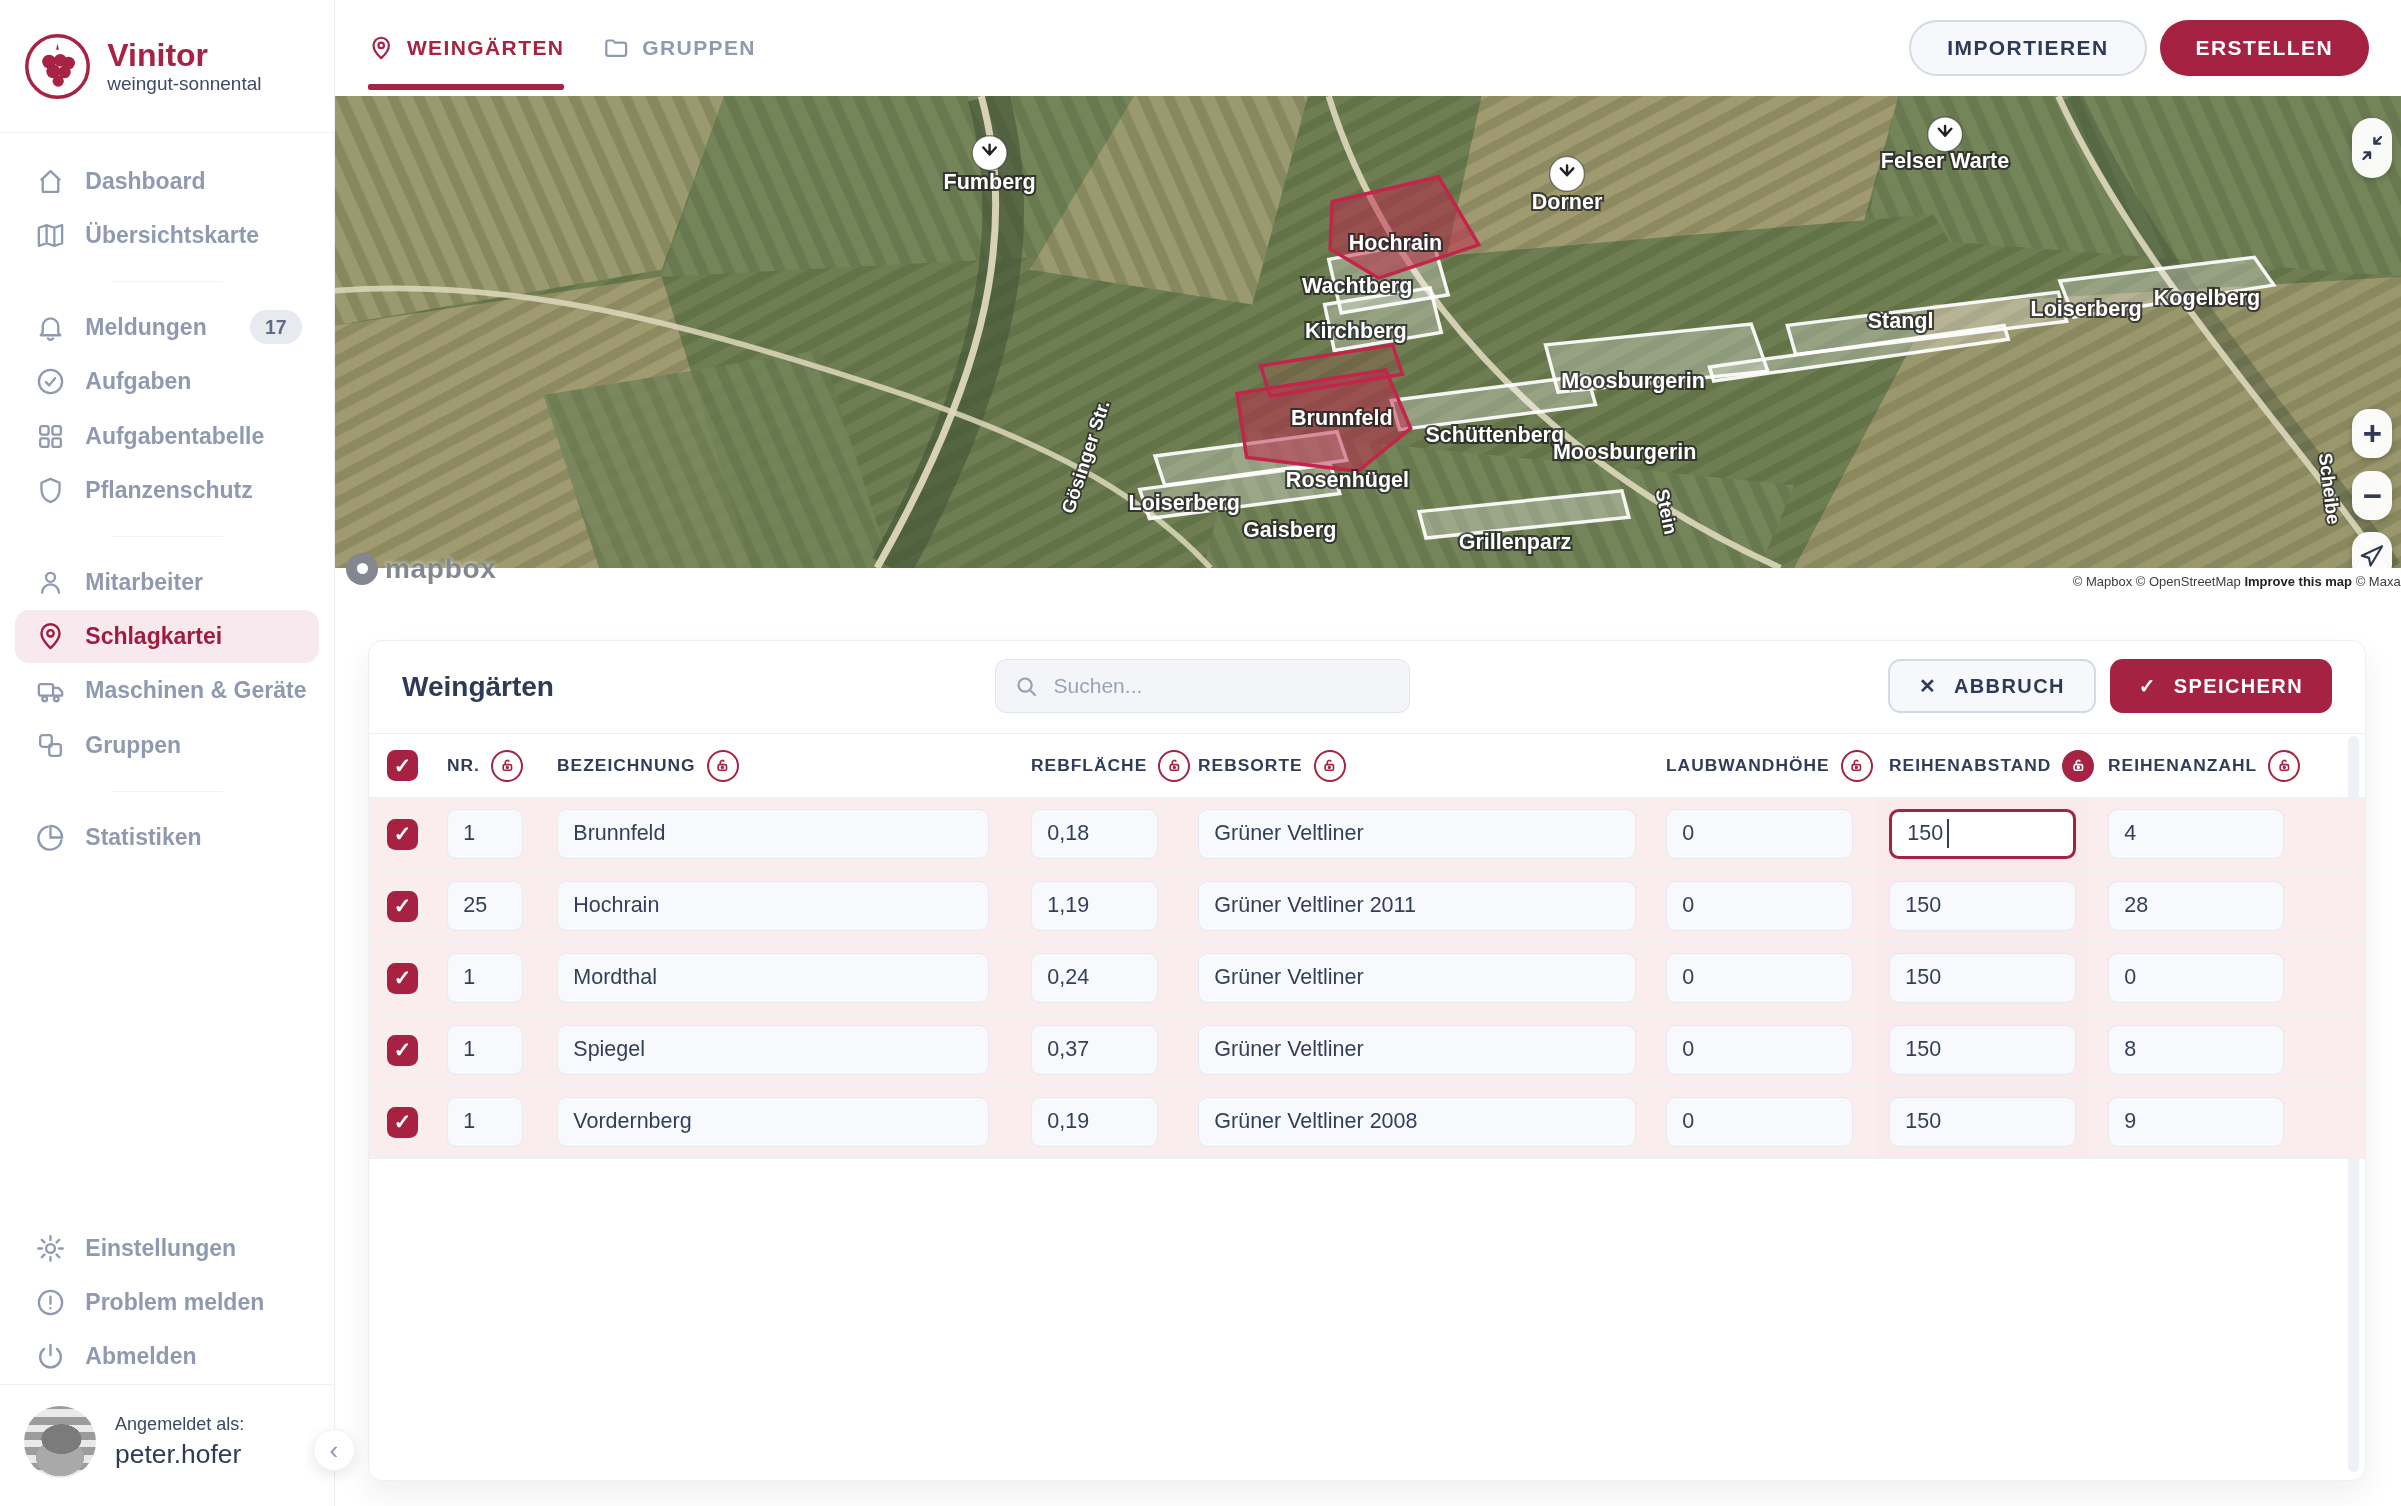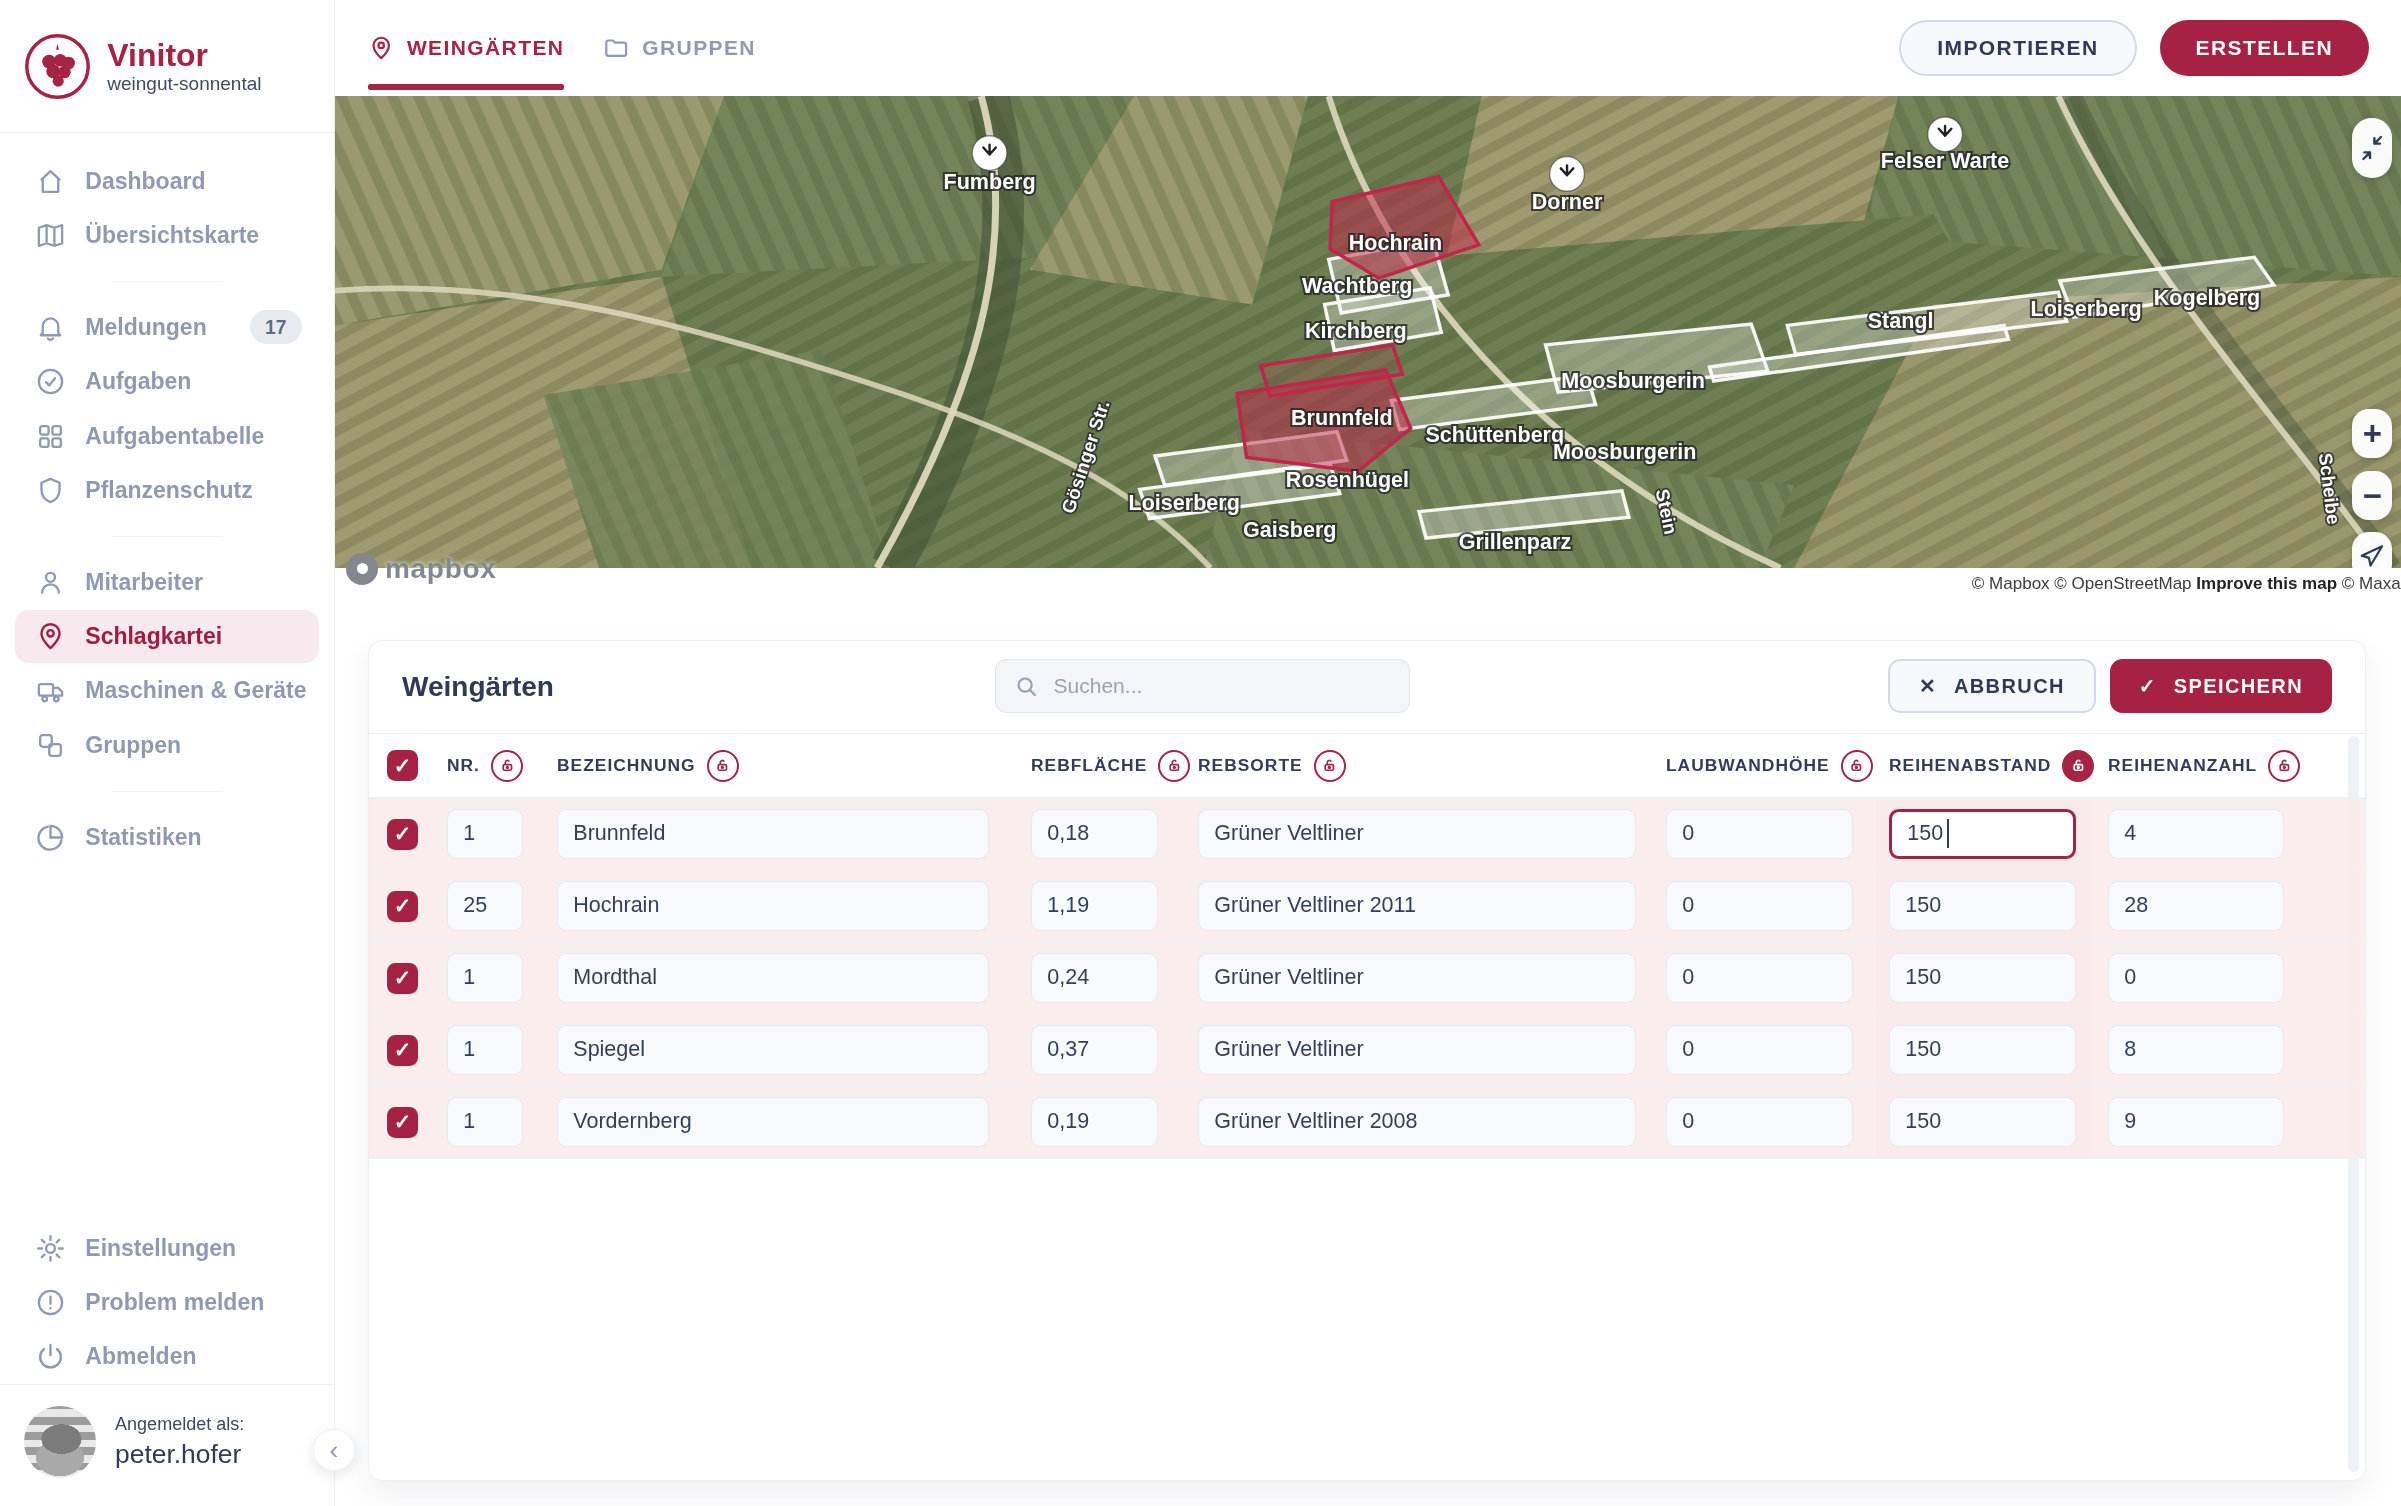--- a/index.html
+++ b/index.html
@@ -38,21 +38,21 @@
     z-index:6;cursor:pointer;}
   
   .main{position:absolute;left:335px;top:0;width:2067px;height:1506px;}
   .topbar{height:96px;display:flex;align-items:center;padding:0 33px 0 33px;}
   .tab{display:flex;align-items:center;gap:12.5px;font-size:21px;font-weight:bold;letter-spacing:1.4px;
     color:#8f9ab1;height:96px;position:relative;cursor:pointer;}
   .tab + .tab{margin-left:39px;}
   .tab svg{width:26.4px;height:26.4px;}
   .tab.active{color:#a62344;}
   .tab.active .tab-underline{position:absolute;left:0;right:0;bottom:5.6px;height:6.3px;background:#a62344;border-radius:2.1px;}
-  .topbar-actions{margin-left:auto;display:flex;gap:23px;}
+  .topbar-actions{margin-left:auto;display:flex;gap:13px;}
   .btn{height:56px;border-radius:29px;padding:0 36px;font-size:21px;font-weight:bold;letter-spacing:1.4px;
     display:flex;align-items:center;gap:15.3px;cursor:pointer;box-sizing:border-box;}
   .btn-outline{background:#f7f8fb;border:2.1px solid #d3dae6;color:#2f3a56;}
   .btn-primary{background:#a62243;border:none;color:#fff;}
   
   .map{position:relative;height:472px;overflow:hidden;background:#6e7e52;}
   .map svg.mapsvg{position:absolute;left:0;top:0;}
   .map-label{paint-order:stroke;stroke:rgba(35,35,35,.78);stroke-width:6px;fill:#fff;
     font-weight:bold;font-size:31px;text-anchor:middle;font-family:"Liberation Sans",sans-serif;}
   .map-label.street{font-size:27px;stroke-width:5px;}
@@ -68,21 +68,21 @@
   .map-btn.zoom-out{right:9.7px;top:375px;height:49px;font-size:33px;font-weight:bold;}
   .map-btn.compass{right:9.7px;top:436px;height:49px;}
   
   .attrib{position:relative;height:72px;}
   .mapbox-logo{position:absolute;left:11px;top:-15.3px;display:flex;align-items:flex-end;gap:7px;
     color:#83878f;font-weight:bold;font-size:28px;letter-spacing:0.7px;
     text-shadow:0 0 4.2px rgba(255,255,255,.9);}
   .mapbox-pin{width:32px;height:32px;border-radius:50%;background:#83878f;display:flex;
     align-items:center;justify-content:center;}
   .mapbox-pin::after{content:"";width:11px;height:11px;border-radius:50%;background:#fff;}
-  .attrib-text{position:absolute;right:1.4px;top:5.6px;font-size:17px;color:#3c3c3c;white-space:nowrap;}
+  .attrib-text{position:absolute;right:1.4px;top:5.6px;font-size:13px;color:#3c3c3c;white-space:nowrap;}
   .attrib-text .bold{font-weight:bold;color:#232323;}
   
   .panel{position:absolute;left:33px;top:640px;width:1998px;height:841px;background:#fff;
     border:1.4px solid #eceff4;border-radius:14px;box-shadow:0 14px 31px rgba(30,40,70,.07);
     box-sizing:border-box;overflow:hidden;}
   .panel-head{position:relative;height:92px;border-bottom:1.4px solid #eceff4;}
   .panel-title{position:absolute;left:33px;top:0;height:92px;display:flex;align-items:center;
     font-size:28px;font-weight:bold;color:#2f3a56;}
   .search{position:absolute;left:626px;top:18px;width:415px;height:54px;background:#f3f5f9;
     border:1.4px solid #dfe4ed;border-radius:11px;display:flex;align-items:center;gap:12.5px;

